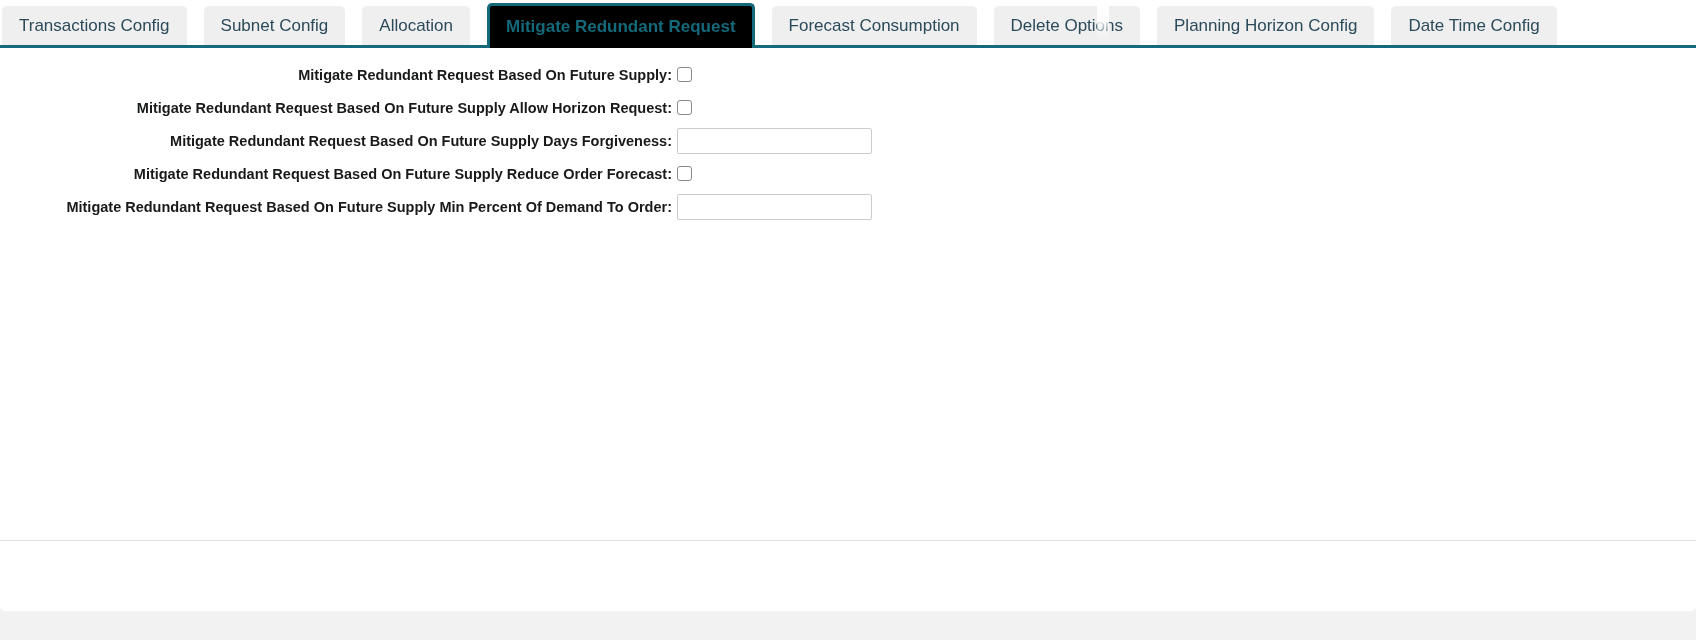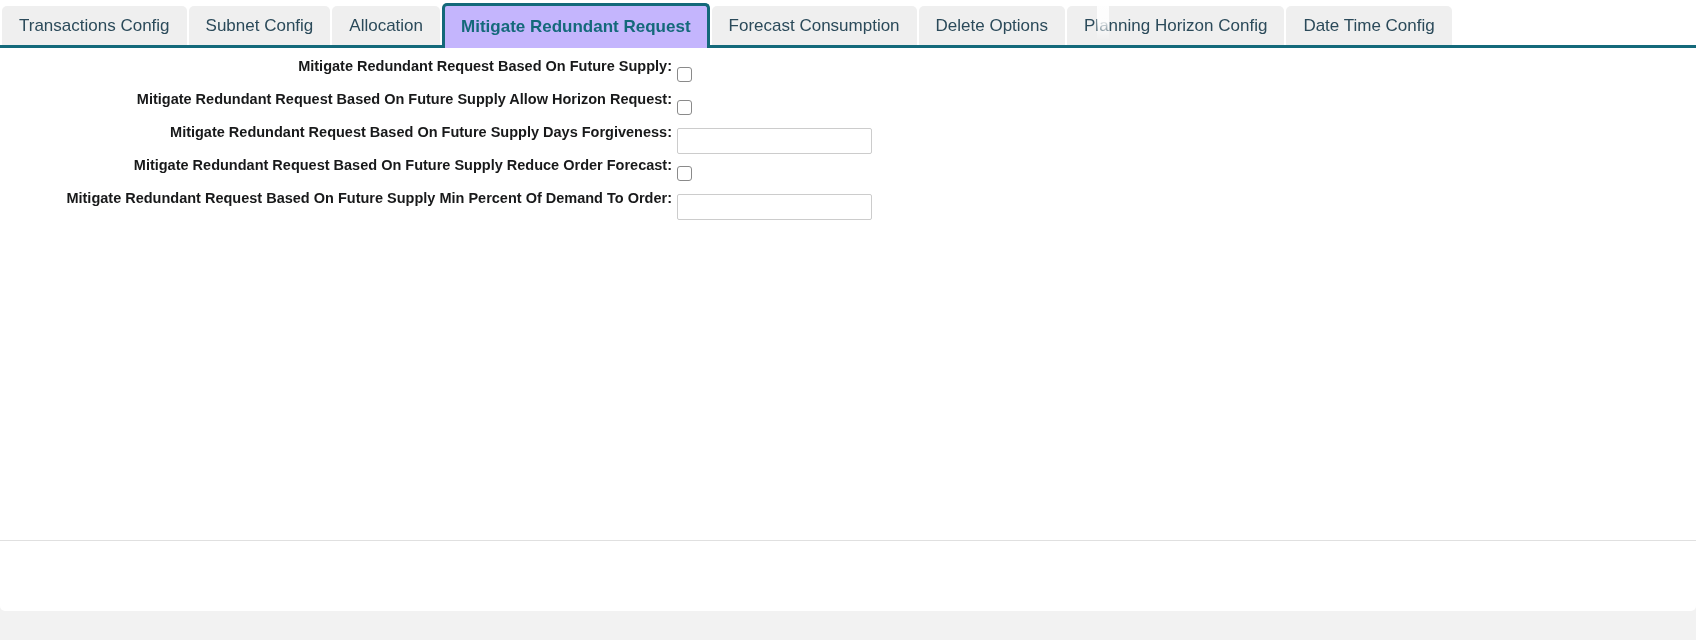--- a/index.html
+++ b/index.html
@@ -38,35 +38,35 @@
     white-space: nowrap;
     font-size: 0;
     padding-left: 2px;
   }
   .tab {
     display: inline-block;
     vertical-align: bottom;
     height: 39px;
     line-height: 39px;
     margin-top: 6px;
-    margin-right: 2px;
+    margin-right: 17px;
     padding: 0 17px;
     background: #efefef;
     color: #2b4a5a;
     font-size: 17px;
     font-family: "Liberation Sans", sans-serif;
     border-top-left-radius: 5px;
     border-top-right-radius: 5px;
     box-sizing: border-box;
     cursor: pointer;
     position: relative;
     user-select: none;
   }
   .tab.active {
-    background: #c4b5fd;
+    background: #000000;
     color: #14697a;
     font-weight: bold;
     height: 45px;
     line-height: 42px;
     margin-top: 3px;
     border: 3px solid #14697a;
     border-bottom: none;
     margin-bottom: -3px;
     z-index: 3;
     padding: 0 16px;
@@ -87,20 +87,21 @@
     pointer-events: none;
   }
 
   
   .form {
     position: relative;
     padding-top: 10px;
   }
   .form-row {
     display: flex;
+    align-items: center;
     height: 33px;
   }
   .form-label {
     width: 677px;
     text-align: right;
     font-size: 14.5px;
     font-weight: bold;
     color: #18191a;
     padding-right: 5px;
     box-sizing: border-box;

